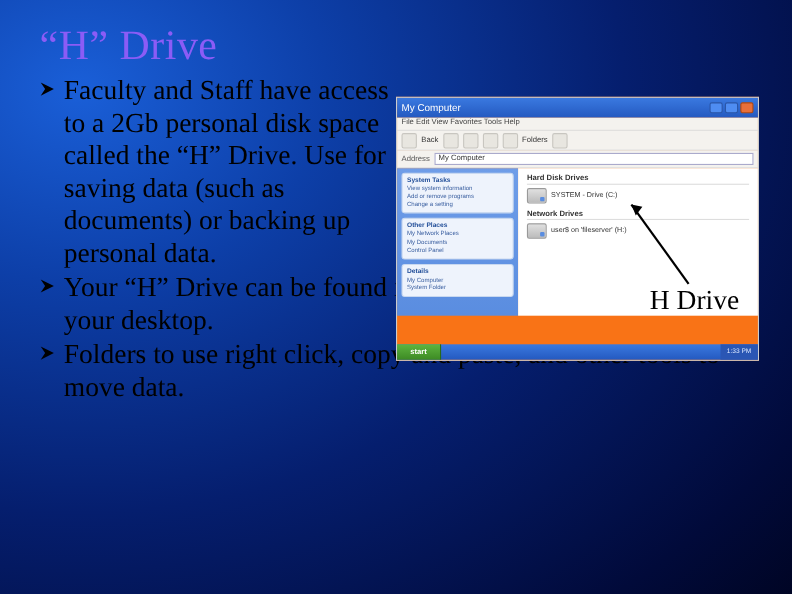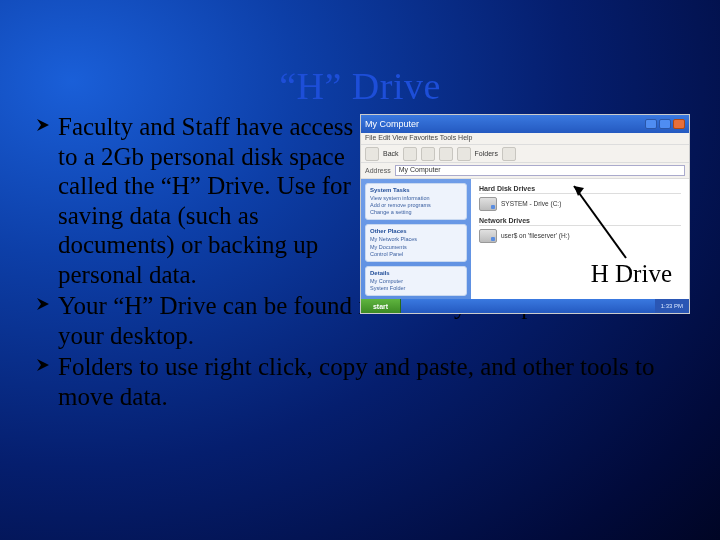--- a/index.html
+++ b/index.html
@@ -3,34 +3,33 @@
 <meta charset="utf-8">
 <style>
   * { box-sizing: border-box; margin: 0; padding: 0; }
   html, body { width: 720px; height: 540px; overflow: hidden; }
   body {
     background: radial-gradient(ellipse 900px 700px at 10% 15%, #1a5fd8 0%, #0d3fa8 25%, #051e6e 55%, #010a3a 85%, #000420 100%);
     font-family: "Times New Roman", Times, serif;
     color: #000;
   }
   .slide { width: 720px; height: 540px; position: relative; padding: 20px 36px 30px 36px; }
-  .title { text-align: center; font-size: 38px; color: #1d4ed8; margin-bottom: 4px; letter-spacing: 0.5px; margin-top: 44px; }
+  .title { font-size: 38px; color: #8b5cf6; margin-bottom: 4px; letter-spacing: 0.5px; }
   .bullets { font-size: 25px; line-height: 1.18; color: #000; }
   .bullet { display: flex; align-items: flex-start; margin-bottom: 2px; }
   .arrow { flex: 0 0 auto; margin-right: 8px; margin-top: 6px; }
   .arrow svg { display: block; }
   .btext { flex: 1 1 auto; }
 
   .figure {
     position: absolute;
     top: 88px; right: 30px;
-    width: 330px; height: 200px;
-    background: #ec4899;
+    width: 330px; height: 240px;
+    background: #f97316;
     border: 1px solid #ccc;
-    margin-top: 26px;
   }
   .winbar { height: 18px; background: linear-gradient(#3a79e0,#2459c0); display:flex; align-items:center; padding:0 4px; }
   .winbar .ttl { color:#fff; font-size:9px; font-family: Tahoma, sans-serif; flex:1; }
   .winbtns { display:flex; gap:2px; }
   .winbtns span { width:12px; height:10px; background:#4f8df2; border:1px solid #2a56a8; border-radius:2px; }
   .winbtns span.cls { background:#e86f3a; border-color:#b04812; }
   .menubar { height:12px; background:#f4f2ee; border-bottom:1px solid #ddd; font-size:7px; font-family:Tahoma,sans-serif; color:#444; padding:1px 4px; }
   .toolbar { height:18px; background:#f4f2ee; border-bottom:1px solid #ddd; display:flex; align-items:center; gap:4px; padding:0 4px; }
   .tbtn { width:14px; height:14px; background:#e8e6e0; border:1px solid #c8c6c0; border-radius:2px; }
   .tlabel { font-size:7px; font-family:Tahoma,sans-serif; color:#333; }

